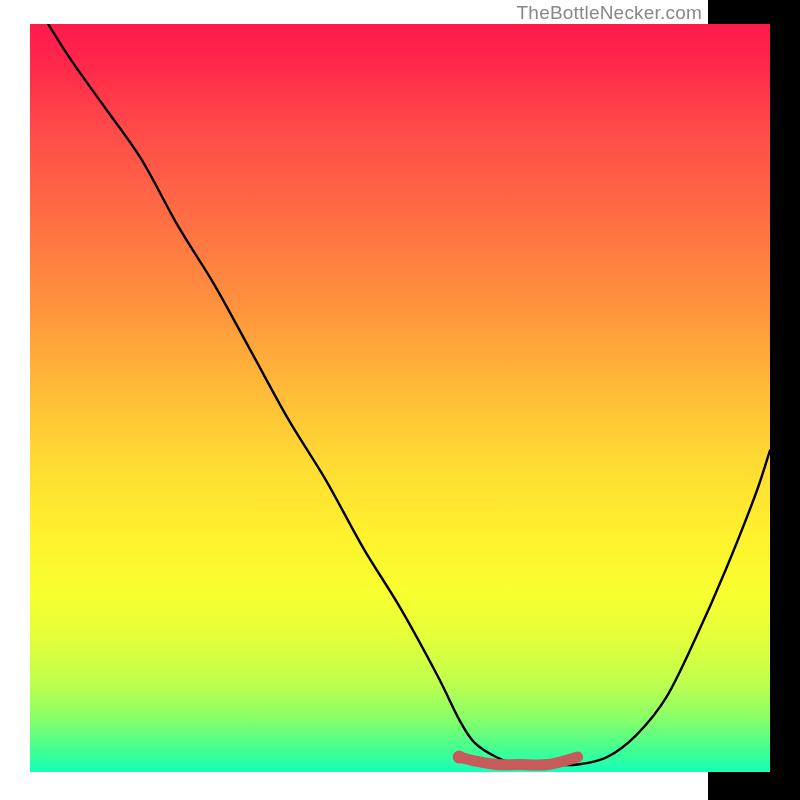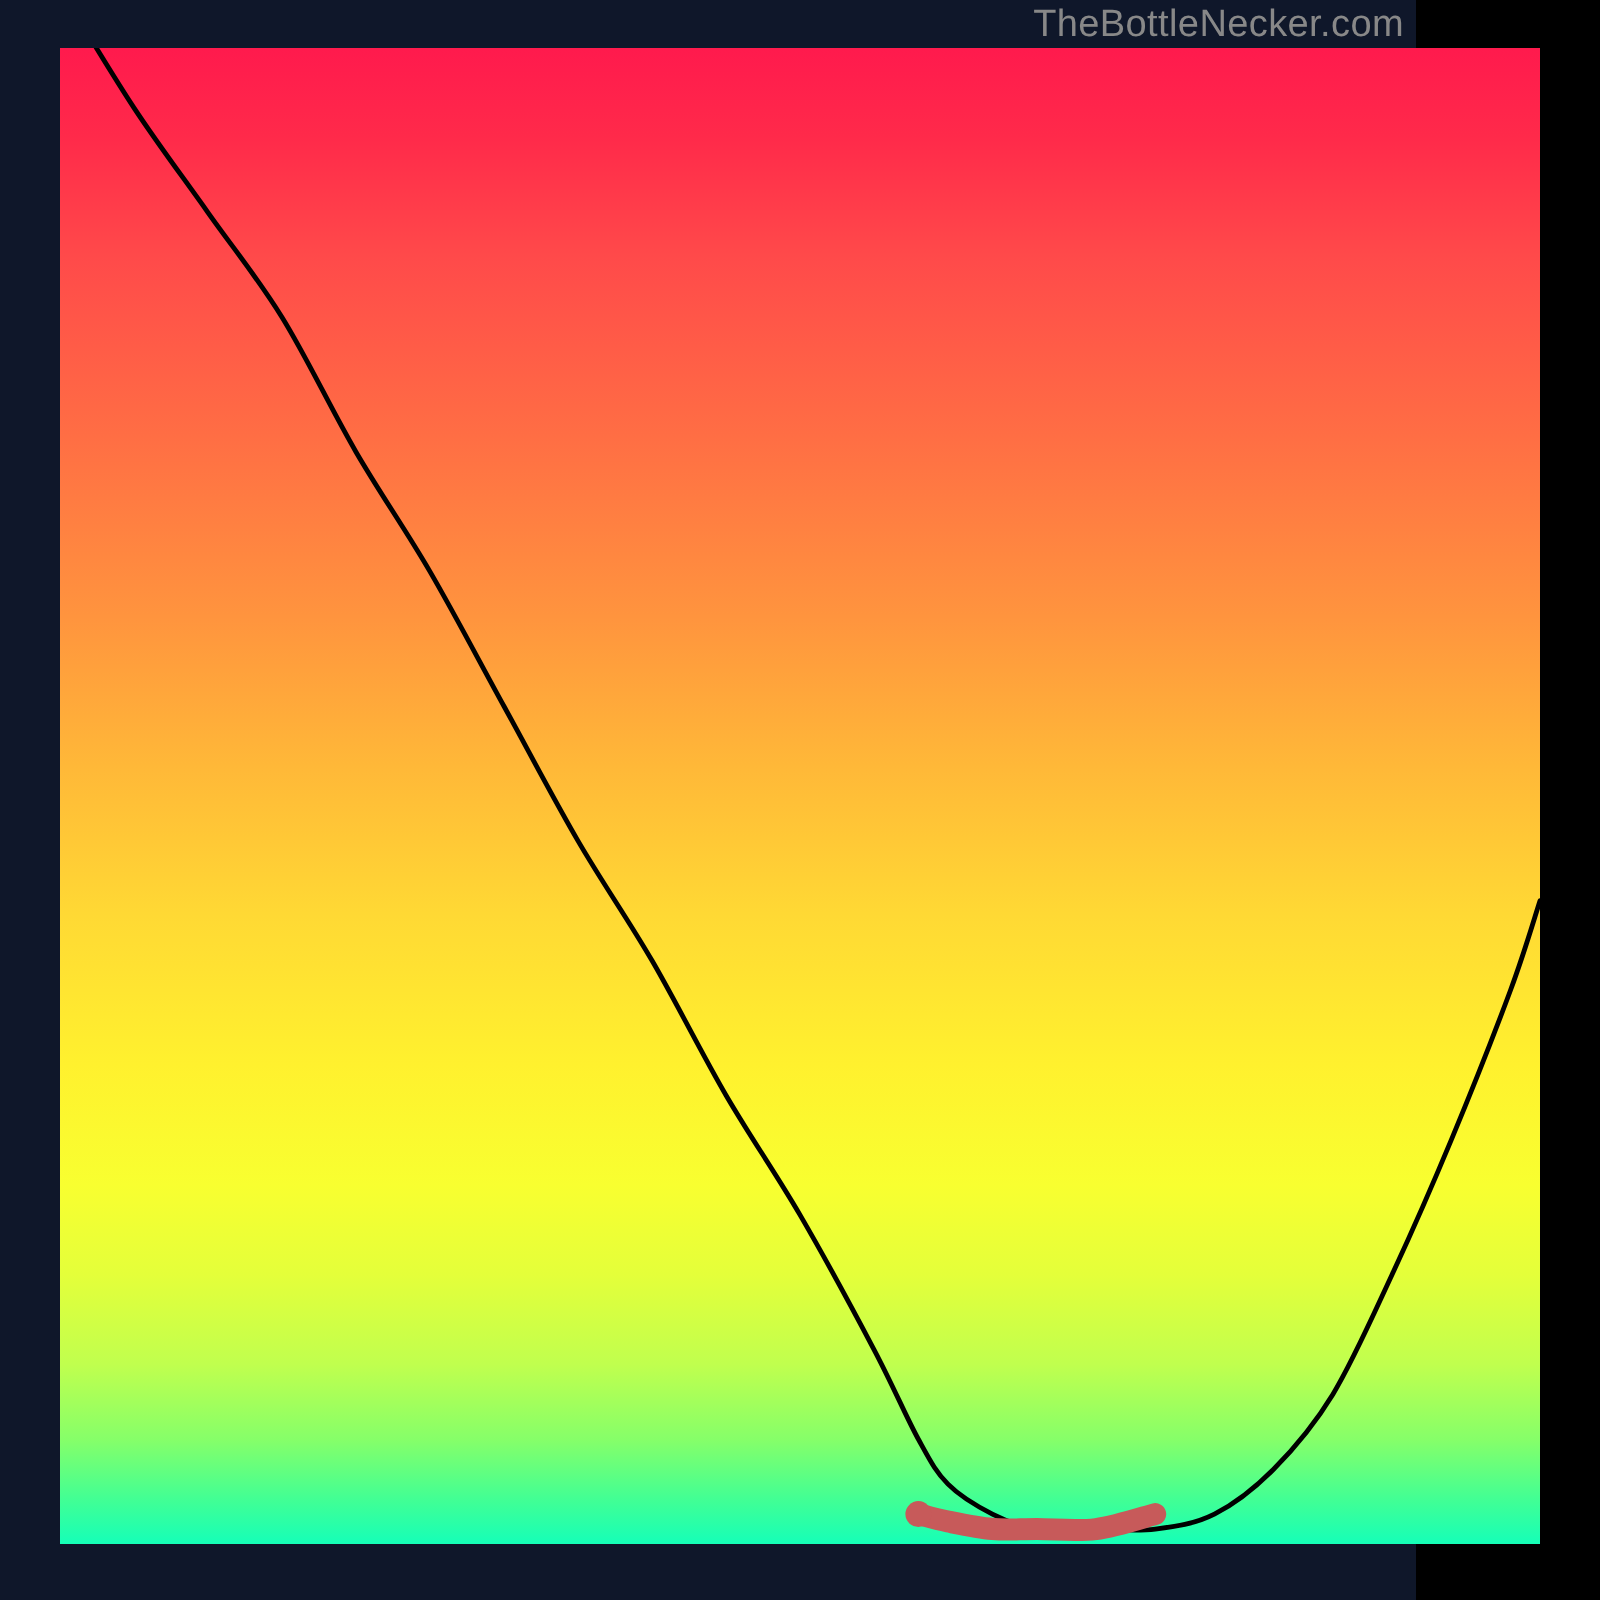--- a/index.html
+++ b/index.html
@@ -10,21 +10,21 @@
     background: #000;
     font-family: Arial, Helvetica, sans-serif;
     overflow: hidden;
   }
   .frame {
     position: absolute;
     left: 0;
     top: 0;
     width: 708px;
     height: 800px;
-    background: #0f172a;
+    background: #ffffff;
     text-align: right;
   }
   .plot {
     position: absolute;
     
     left: 30px;
     top: 24px;
     width: 740px;
     height: 748px;
     overflow: hidden;

